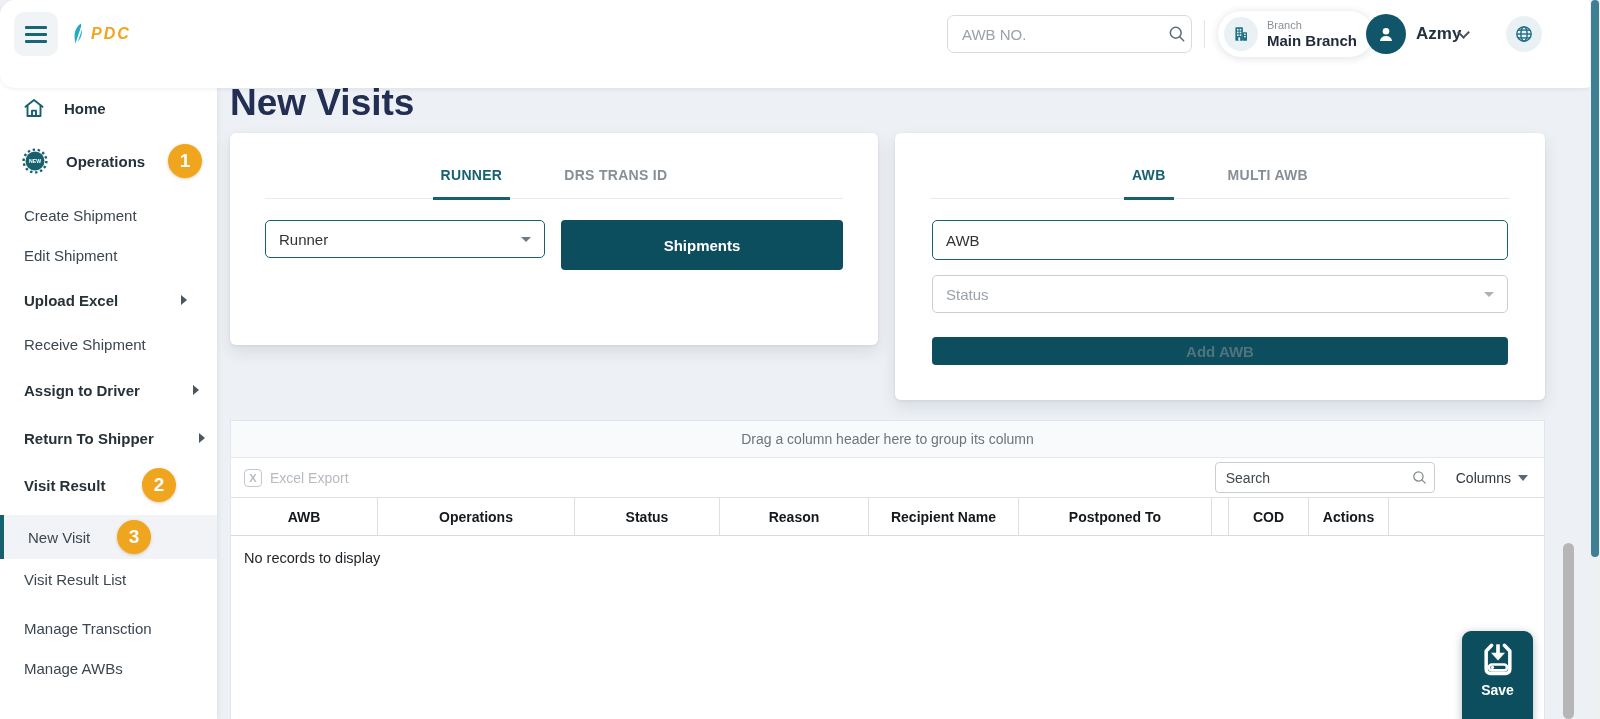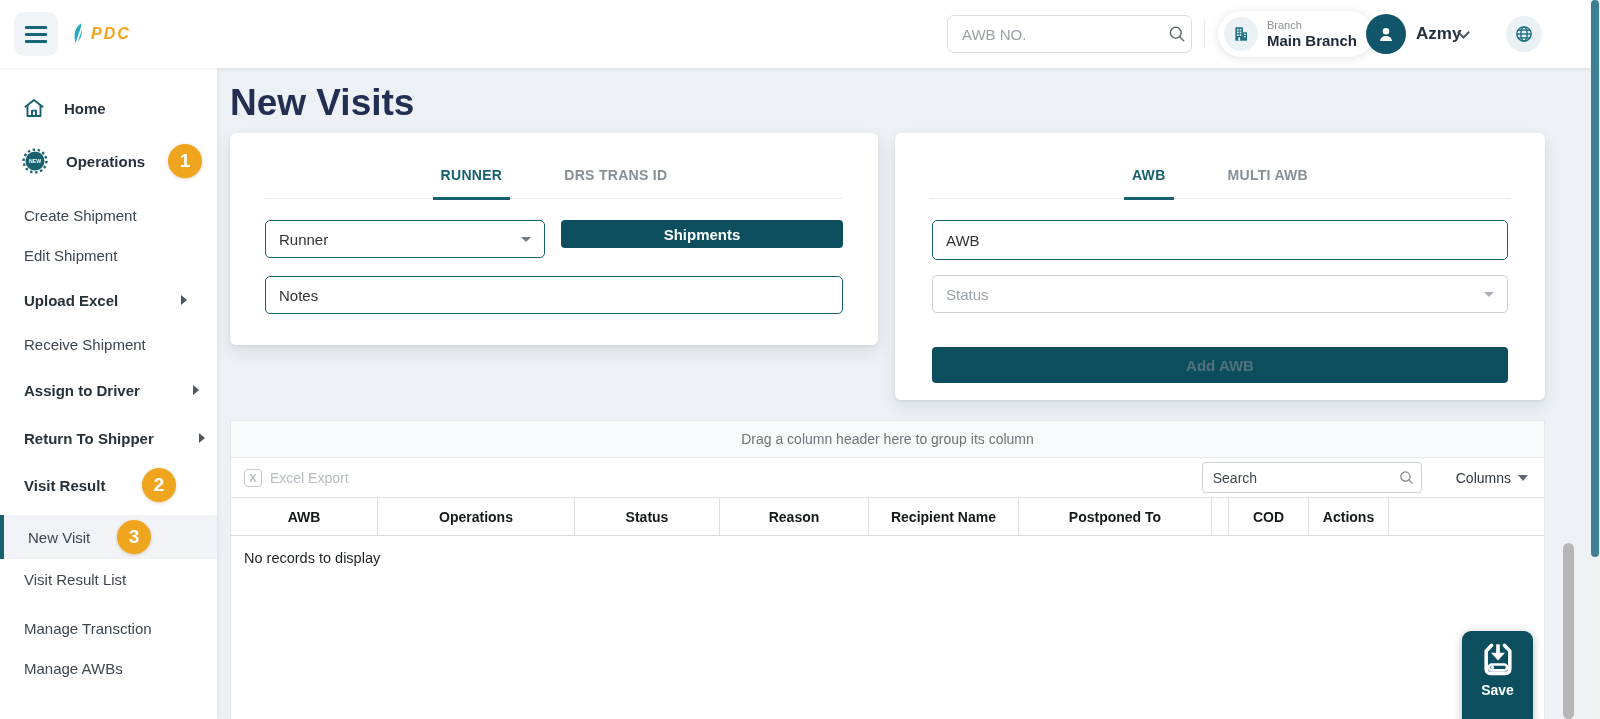--- a/index.html
+++ b/index.html
@@ -1,19 +1,19 @@
 <!DOCTYPE html>
 <html><head>
 <meta charset="utf-8">
 <style>
   * { margin:0; padding:0; box-sizing:border-box; }
   html,body { width:1600px; height:719px; overflow:hidden; font-family:"Liberation Sans", sans-serif; background:#edf0f4; position:relative; }
 
   
-  .topbar { position:absolute; top:0; left:0; width:1600px; height:68px; background:#fff; box-shadow:0 1px 4px rgba(20,40,60,.08); z-index:30; }
+  .topbar { position:absolute; top:0; left:0; width:1600px; height:88px; background:#fff; box-shadow:0 1px 4px rgba(20,40,60,.08); z-index:30;border-radius:15px; }
   .hamburger { position:absolute; left:14px; top:12px; width:44px; height:44px; border-radius:10px; background:#f0f4f7; display:flex; flex-direction:column; justify-content:center; align-items:center; gap:4px; cursor:pointer; }
   .hamburger i { display:block; width:22px; height:3px; background:#156777; border-radius:1px; }
   .logo { position:absolute; left:72px; top:17px; height:34px; display:flex; align-items:center; gap:3px; }
   .logo-text { color:#f2a51c; font-weight:bold; font-style:italic; font-size:16px; letter-spacing:2px; }
   .awb-search { position:absolute; left:947px; top:15px; width:245px; height:38px; border:1px solid #d8dce1; border-radius:7px; display:flex; align-items:center; background:#fff; }
   .awb-search input { flex:1; border:none; outline:none; padding:0 6px 0 14px; font-size:15px; color:#333; background:transparent; font-family:inherit;}
   .awb-search input::placeholder { color:#9aa1a8; }
   .awb-search .mag { margin-right:10px; display:flex; }
   .tb-divider { position:absolute; left:1204px; top:20px; width:1px; height:28px; background:#e2e5e9; }
   .branch-chip { position:absolute; left:1218px; top:11px; height:46px; padding:0 16px 0 6px; background:#fff; border-radius:23px; box-shadow:0 1px 8px rgba(20,40,60,.15); display:flex; align-items:center; gap:9px; cursor:pointer; }
@@ -46,33 +46,33 @@
   .tabs { display:flex; justify-content:center; gap:46px; margin:0 35px; padding-top:34px; border-bottom:1px solid #e8eaed; }
   .tab { font-size:14px; font-weight:bold; letter-spacing:.3px; color:#878f96; padding:0 8px 14px; cursor:pointer; }
   .tab.active { color:#17616f; border-bottom:3px solid #17616f; margin-bottom:-2px; }
   .row { display:flex; gap:16px; margin:21px 35px 0; }
   .sel { display:flex; align-items:center; justify-content:space-between; border:1.5px solid #17616f; border-radius:5px; height:38px; padding:0 13px; font-size:15px; color:#333; cursor:pointer; background:#fff; }
   .sel .sc { width:0; height:0; border-left:5px solid transparent; border-right:5px solid transparent; border-top:5px solid #707a83; }
   .sel.disabled { border-color:#c9ced3; color:#9aa2aa; cursor:default; }
   .sel.disabled .sc { border-top-color:#aab1b8; }
   .runner-sel { width:280px; }
   .btn-teal { background:#0d4e5e; color:#fff; border:none; border-radius:4px; font-size:15px; font-weight:bold; cursor:pointer; font-family:inherit; }
-  .btn-ship { flex:1; height:28px; }
+  .btn-ship { flex:1; height:50px; }
   .txt-input { display:block; border:1.5px solid #17616f; border-radius:5px; height:38px; padding:0 13px; font-size:15px; color:#333; outline:none; font-family:inherit; width:calc(100% - 70px); margin:18px 35px 0; }
   .awb-input { height:40px; width:calc(100% - 74px); margin:21px 37px 0; }
   .status-sel { margin:15px 37px 0; }
-  .btn-add { display:block; width:calc(100% - 74px); margin:34px 37px 0; height:36px; color:#51737e; cursor:default; }
+  .btn-add { display:block; width:calc(100% - 74px); margin:24px 37px 0; height:28px; color:#51737e; cursor:default; }
 
   
   .grid-panel { position:absolute; left:13px; top:352px; width:1315px; height:360px; background:#fff; border:1px solid #e2e5e9; }
   .group-row { height:37px; background:#f9fafb; border-bottom:1px solid #e4e7eb; display:flex; align-items:center; justify-content:center; font-size:14px; color:#6d747b; }
   .toolbar { height:40px; display:flex; align-items:center; padding:0 16px 0 13px; border-bottom:1px solid #e0e3e7; }
   .excel-btn { display:flex; align-items:center; gap:8px; color:#b6bbc1; font-size:14px; cursor:pointer; }
   .excel-ico { width:18px; height:18px; border:1.5px solid #c3c8cd; border-radius:4px; display:flex; align-items:center; justify-content:center; font-size:11px; font-weight:bold; color:#b6bbc1; }
-  .tb-right { margin-left:auto; display:flex; gap:34px; }
+  .tb-right { margin-left:auto; display:flex; gap:21px; }
   .grid-search { width:220px; height:31px; border:1px solid #c9ced4; border-radius:4px; display:flex; align-items:center; background:#fff; }
   .grid-search input { flex:1; border:none; outline:none; padding:0 4px 0 10px; font-size:14px; color:#333; font-family:inherit; }
   .grid-search input::placeholder { color:#3f474e; }
   .grid-search .mag { margin-right:8px; display:flex; }
   .columns-btn { display:flex; align-items:center; gap:7px; font-size:14px; color:#2f363d; cursor:pointer; }
   .columns-btn .cc { width:0; height:0; border-left:5px solid transparent; border-right:5px solid transparent; border-top:6px solid #5d6874; }
   .hdr-row { display:flex; height:38px; border-bottom:1px solid #d7dade; }
   .hcell { display:flex; align-items:center; justify-content:center; font-size:14px; font-weight:bold; color:#15191d; border-right:1px solid #dcdfe4; cursor:pointer; }
   .hcell:last-child { border-right:none; }
   .empty-msg { padding:14px 0 0 13px; font-size:14.5px; color:#1c2126; }
@@ -224,21 +224,20 @@
       <div class="tab active">RUNNER</div>
       <div class="tab">DRS TRANS ID</div>
     </div>
     <div class="row">
       <div class="sel runner-sel">
         <span>Runner</span>
         <span class="sc"></span>
       </div>
       <button class="btn-teal btn-ship">Shipments</button>
     </div>
-    <input class="txt-input" type="text" value="Notes" style="">
   </div>
 
   <div class="card card-awb">
     <div class="tabs">
       <div class="tab active">AWB</div>
       <div class="tab">MULTI AWB</div>
     </div>
     <input class="txt-input awb-input" type="text" value="AWB" style="">
     <div class="sel disabled status-sel">
       <span>Status</span>

